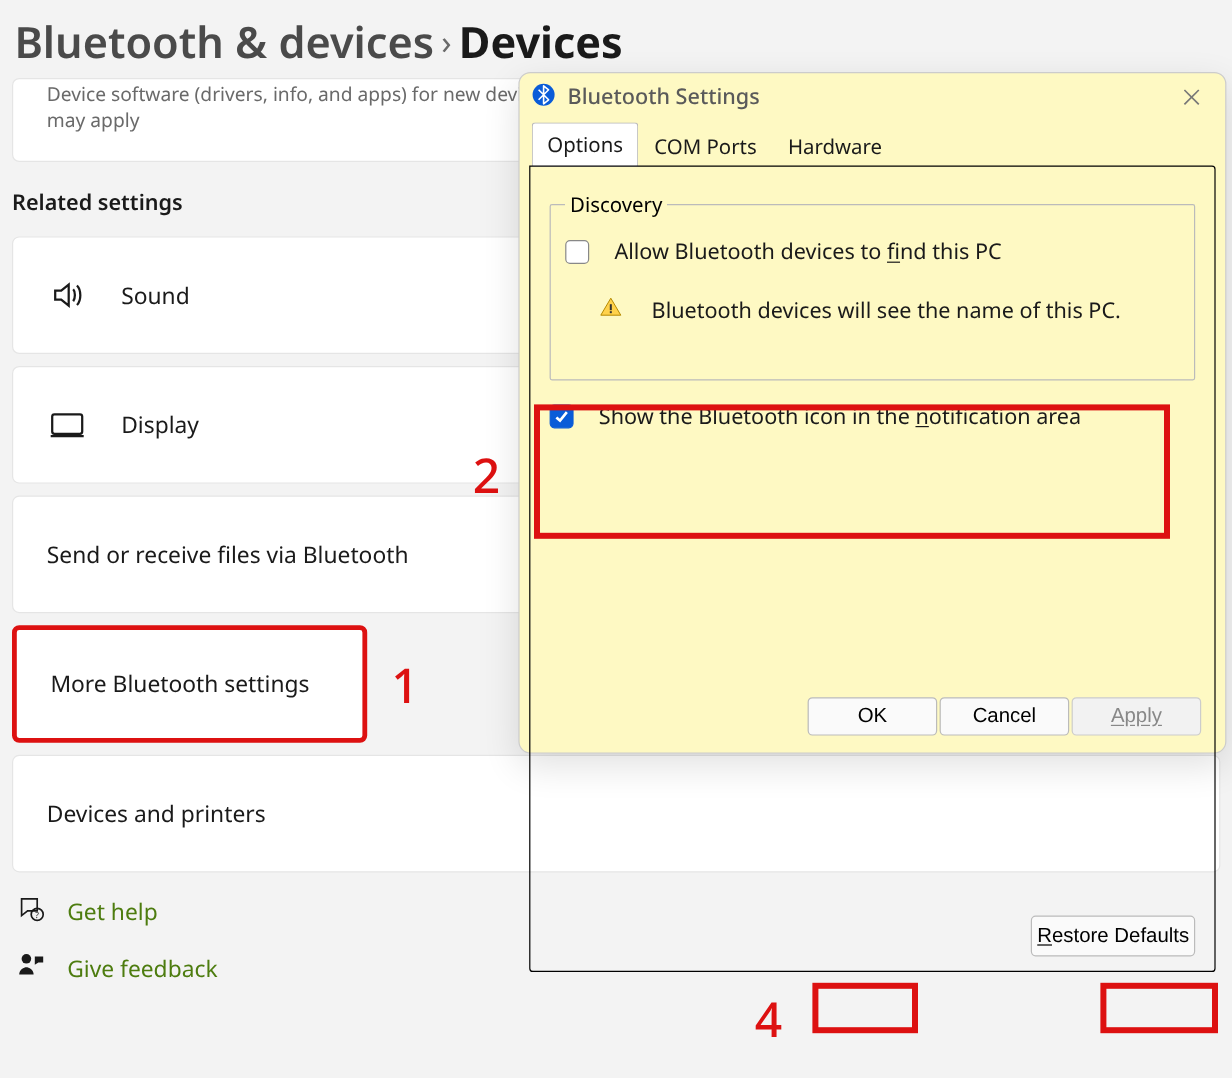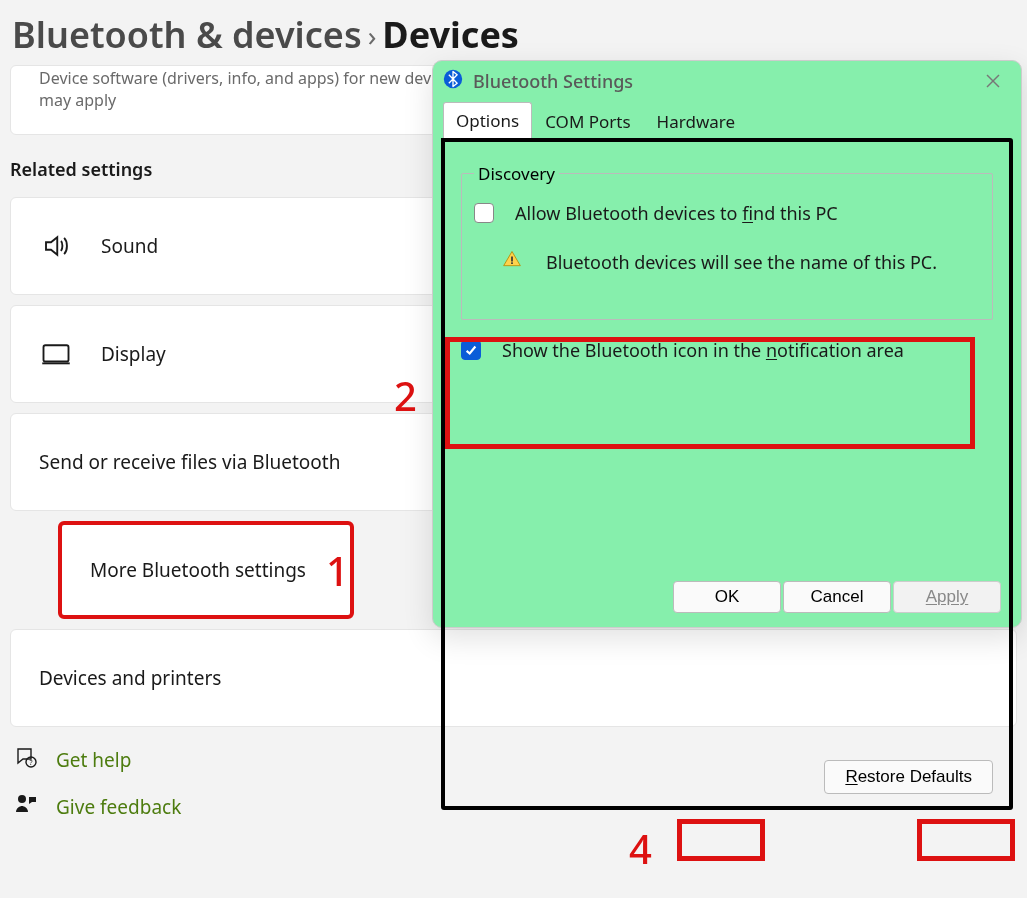--- a/index.html
+++ b/index.html
@@ -36,30 +36,30 @@
     background:#fff; border:1px solid #e5e5e5; border-radius:6px;
     padding:0 28px; margin:0 0 10px 0;
     display:flex; align-items:center; gap:28px;
     height:98px;
     font-size:19px;
   }
   .rel-card.short { height:98px; }
 
   .ico { width:34px; height:34px; display:flex; align-items:center; justify-content:center; }
 
-  .hl-red { border:4px solid #d11;margin-left:48px; }
+  .hl-red { border:4px solid #d11; }
   .annot { position:absolute; color:#d11; font-size:40px; font-weight:500; }
 
   .helpline { display:flex; align-items:center; gap:18px; margin:18px 0 0 4px; }
   .helpline .lbl { color:#4d7c0f; font-size:19px; }
 
   
   .dialog {
     position:absolute; left:432px; top:60px; width:590px; height:568px;
-    background:#86efac; border:1px solid #ccc; border-radius:10px;
+    background:#fef9c3; border:1px solid #ccc; border-radius:10px;
     box-shadow:0 10px 30px rgba(0,0,0,0.12);
   }
   .dlg-title {
     display:flex; align-items:center; gap:10px; padding:6px 10px 4px 10px;
   }
   .dlg-title .txt { font-size:18px; color:#5a5a5a; font-weight:500; }
   .dlg-close {
     margin-left:auto; width:36px; height:28px; display:flex; align-items:center; justify-content:center;
     color:#777; cursor:pointer;
   }
@@ -67,21 +67,21 @@
 
   .tabs { display:flex; align-items:flex-end; gap:0; margin:2px 0 0 2px; }
   .tab {
     padding:6px 12px; font-size:17px; color:#1a1a1a; border:1px solid transparent; border-bottom:none;
     position:relative; bottom:-1px; cursor:pointer;
   }
   .tab.active {
     background:#fff; border:1px solid #bbb; border-bottom:1px solid #fff; border-radius:3px 3px 0 0;
   }
   .tabpanel {
-    border:4px solid #000000; border-radius:0 3px 3px 3px;
+    border:1px solid #000000; border-radius:0 3px 3px 3px;
     height:672px; padding:20px 16px 10px 16px;
     position:relative;
   }
 
   fieldset.group {
     border:1px solid #bbb; border-radius:2px;
     margin:0 0 14px 0; padding:12px 12px 14px 12px;
   }
   fieldset.group legend { padding:0 4px; font-size:17px; color:#000; }
 
@@ -91,21 +91,21 @@
     display:inline-flex; align-items:center; justify-content:center; flex-shrink:0;
   }
   .chk.checked { background:#0a5cd8; border-color:#0a5cd8; color:#fff; }
   .chk.checked svg { stroke:#fff; }
 
   .warnrow { display:flex; align-items:center; gap:24px; margin:24px 0 10px 28px; font-size:18px; }
 
   .btnrow { position:absolute; right:16px; bottom:12px; }
   .d-btn {
     border:1px solid #bbb; background:#fafafa; border-radius:4px;
-    padding:6px 20px; font-size:17px; cursor:pointer;
+    padding:6px 4px; font-size:17px; cursor:pointer;
   }
 
   .dlg-footer {
     position:absolute; left:0; right:0; bottom:0;
     display:flex; gap:2px; justify-content:flex-end; align-items:center;
     padding:12px 20px 14px 20px;
   }
   .fb {
     border:1px solid #bbb; background:#fafafa; border-radius:4px;
     padding:5px 0; width:108px; text-align:center; font-size:17px; cursor:pointer;

